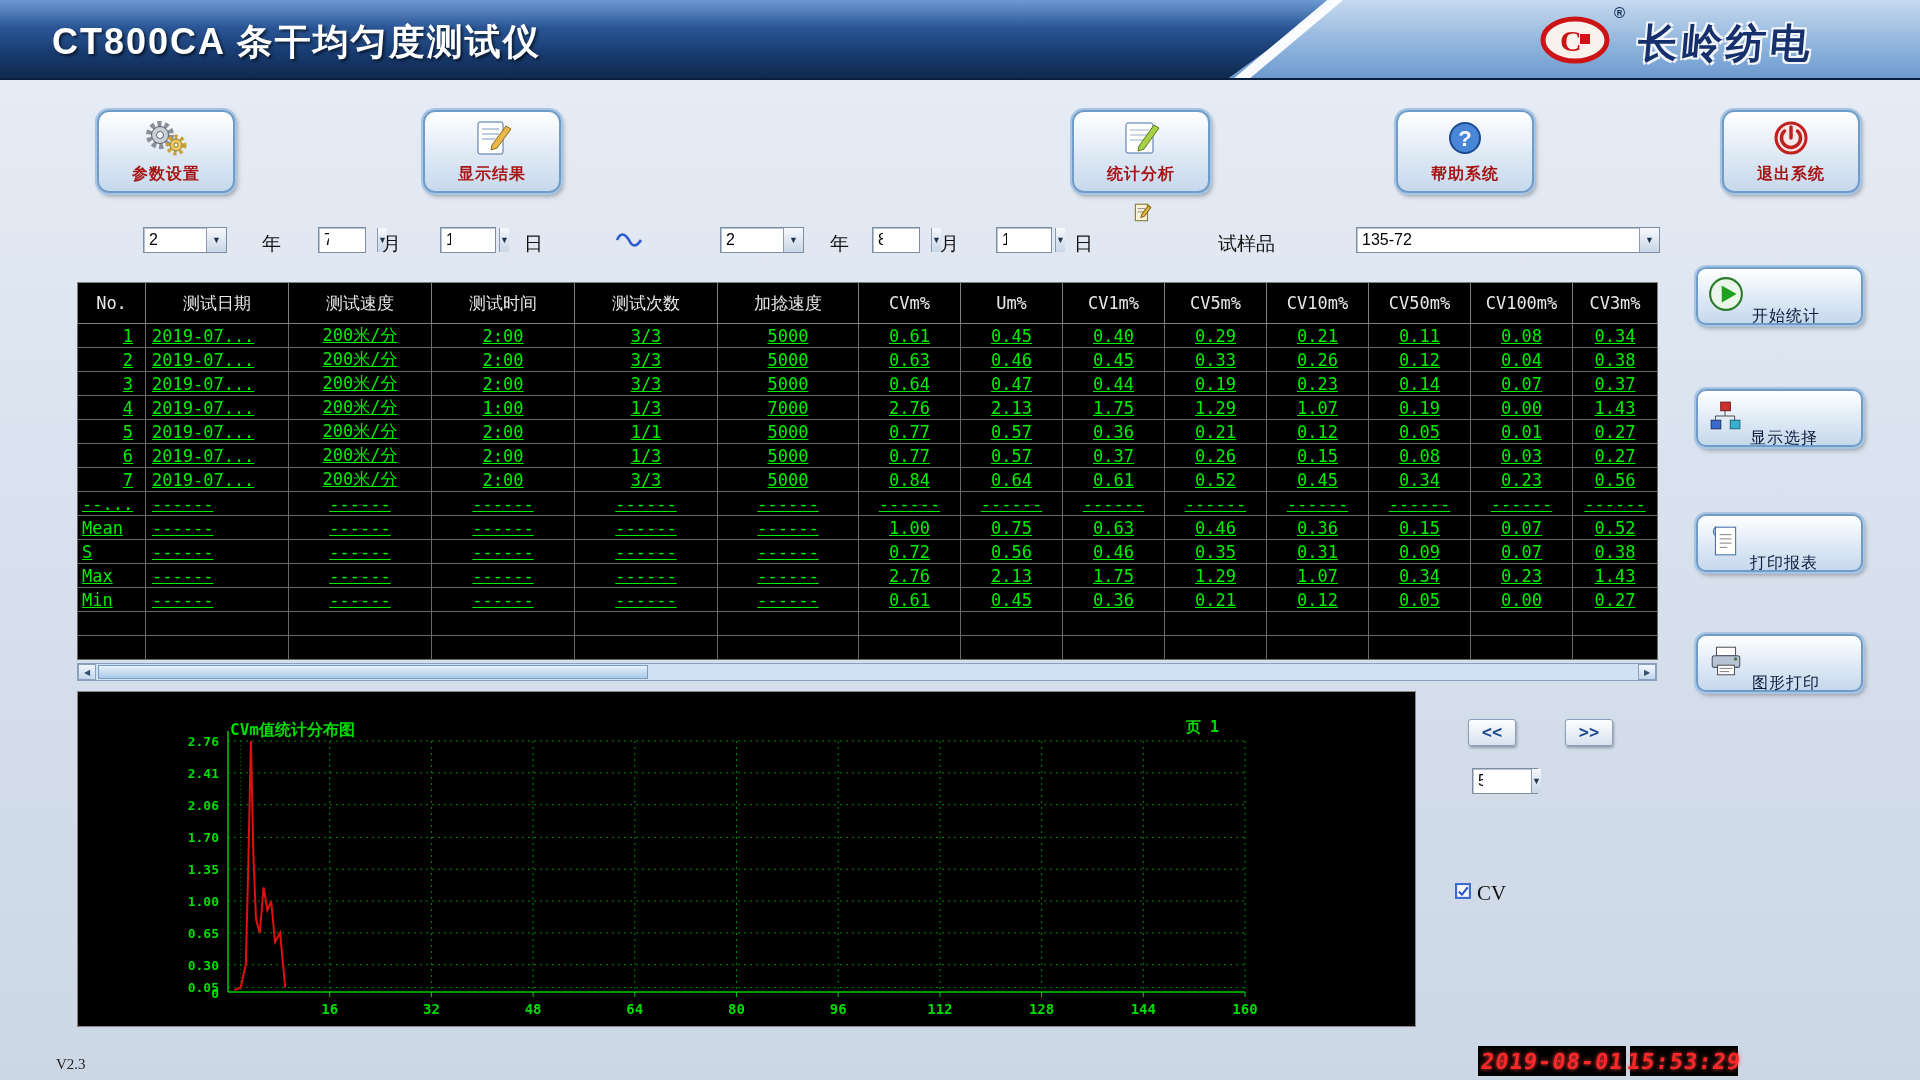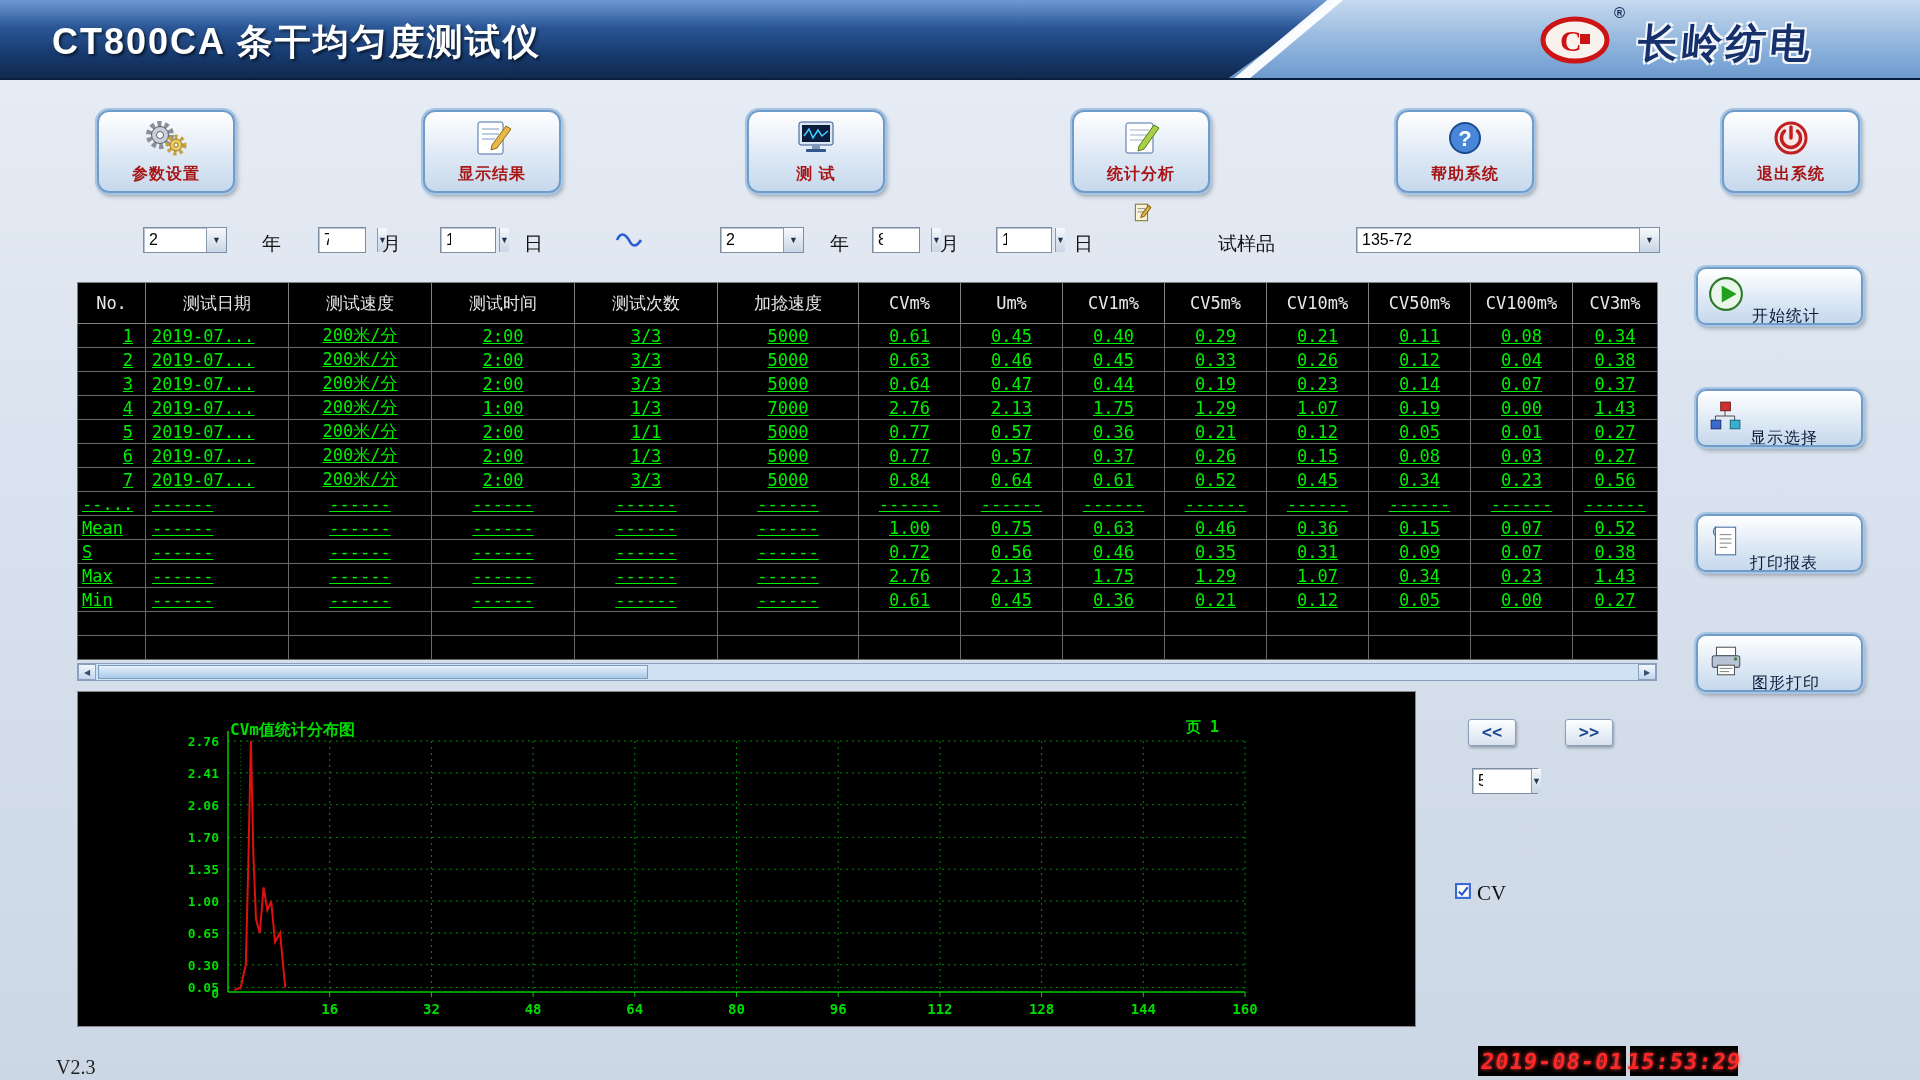--- a/index.html
+++ b/index.html
@@ -82,21 +82,21 @@
     font-size:15px; font-family:"DejaVu Sans Mono",monospace; }
 
   
   .pager-btn { position:absolute; top:719px; width:48px; height:27px;
     background:linear-gradient(180deg,#fdfefe,#d8e2ee); border:1px solid #8aa0bc; border-radius:3px;
     box-shadow:1px 2px 3px rgba(0,0,0,.3); color:#1d4a96; font-weight:bold; font-size:17px;
     text-align:center; line-height:25px; font-family:"DejaVu Sans Mono",monospace; cursor:pointer; }
   .cv-row { position:absolute; left:1455px; top:881px; display:flex; align-items:center; gap:5px; }
   .cv-label { font-family:"Liberation Serif",serif; font-size:21px; color:#111; }
   .version { position:absolute; left:56px; top:1056px; font-family:"Liberation Serif",serif;
-    font-size:20px; color:#222;text-align:right; }
+    font-size:15px; color:#222;text-align:right; }
   .led-box { position:absolute; top:1046px; height:30px; background:#000;
     display:flex; align-items:center; justify-content:center; }
   .led-box span { color:#ff2828; font-family:"DejaVu Sans Mono",monospace; font-weight:bold;
     font-size:22px; transform:skewX(-8deg); text-shadow:0 0 4px rgba(255,70,70,.9); letter-spacing:1px; }
 </style>
 </head>
 <body>
 
 <div class="screen">
 
@@ -128,30 +128,20 @@
   </div>
   <div class="tool-btn" style="left:423px">
     <span><svg width="46" height="38" viewBox="0 0 46 38">
       <rect x="9" y="3" width="25" height="32" rx="2" fill="#fff" stroke="#4a6fa5"></rect>
       <line x1="13" y1="10" x2="30" y2="10" stroke="#7a9ac0"></line>
           <line x1="13" y1="15" x2="30" y2="15" stroke="#7a9ac0"></line>
       <line x1="13" y1="20" x2="26" y2="20" stroke="#7a9ac0"></line>
       <polygon points="23,26 37,7 42,10 28,29 22,31" fill="#e8b84a" stroke="#8a6a1a"></polygon>
         </svg></span>
     <span class="tlbl">显示结果</span>
-  </div>
-  <div class="tool-btn" style="left:747px">
-    <span><svg width="46" height="38" viewBox="0 0 46 38">
-      <rect x="6" y="3" width="34" height="23" rx="2" fill="#dce6f2" stroke="#33558a"></rect>
-      <rect x="9" y="6" width="28" height="17" fill="#0c1c3c"></rect>
-      <polyline points="11,17 16,10 20,19 25,11 29,17 35,12" fill="none" stroke="#3fd0ff" stroke-width="1.5"></polyline>
-      <rect x="19" y="26" width="8" height="4" fill="#8098b8"></rect>
-      <rect x="13" y="30" width="20" height="3" rx="1" fill="#33558a"></rect>
-        </svg></span>
-    <span class="tlbl">测  试</span>
   </div>
   <div class="tool-btn" style="left:1072px">
     <span><svg width="46" height="38" viewBox="0 0 46 38">
       <rect x="8" y="4" width="27" height="30" rx="2" fill="#fff" stroke="#4a6fa5"></rect>
       <line x1="12" y1="11" x2="31" y2="11" stroke="#9ab0c8"></line>
           <line x1="12" y1="16" x2="31" y2="16" stroke="#9ab0c8"></line>
       <line x1="12" y1="21" x2="27" y2="21" stroke="#9ab0c8"></line>
       <polygon points="21,27 36,6 41,9 26,30 20,32" fill="#a8d048" stroke="#5a7a1a"></polygon>
         </svg></span>
     <span class="tlbl">统计分析</span>

